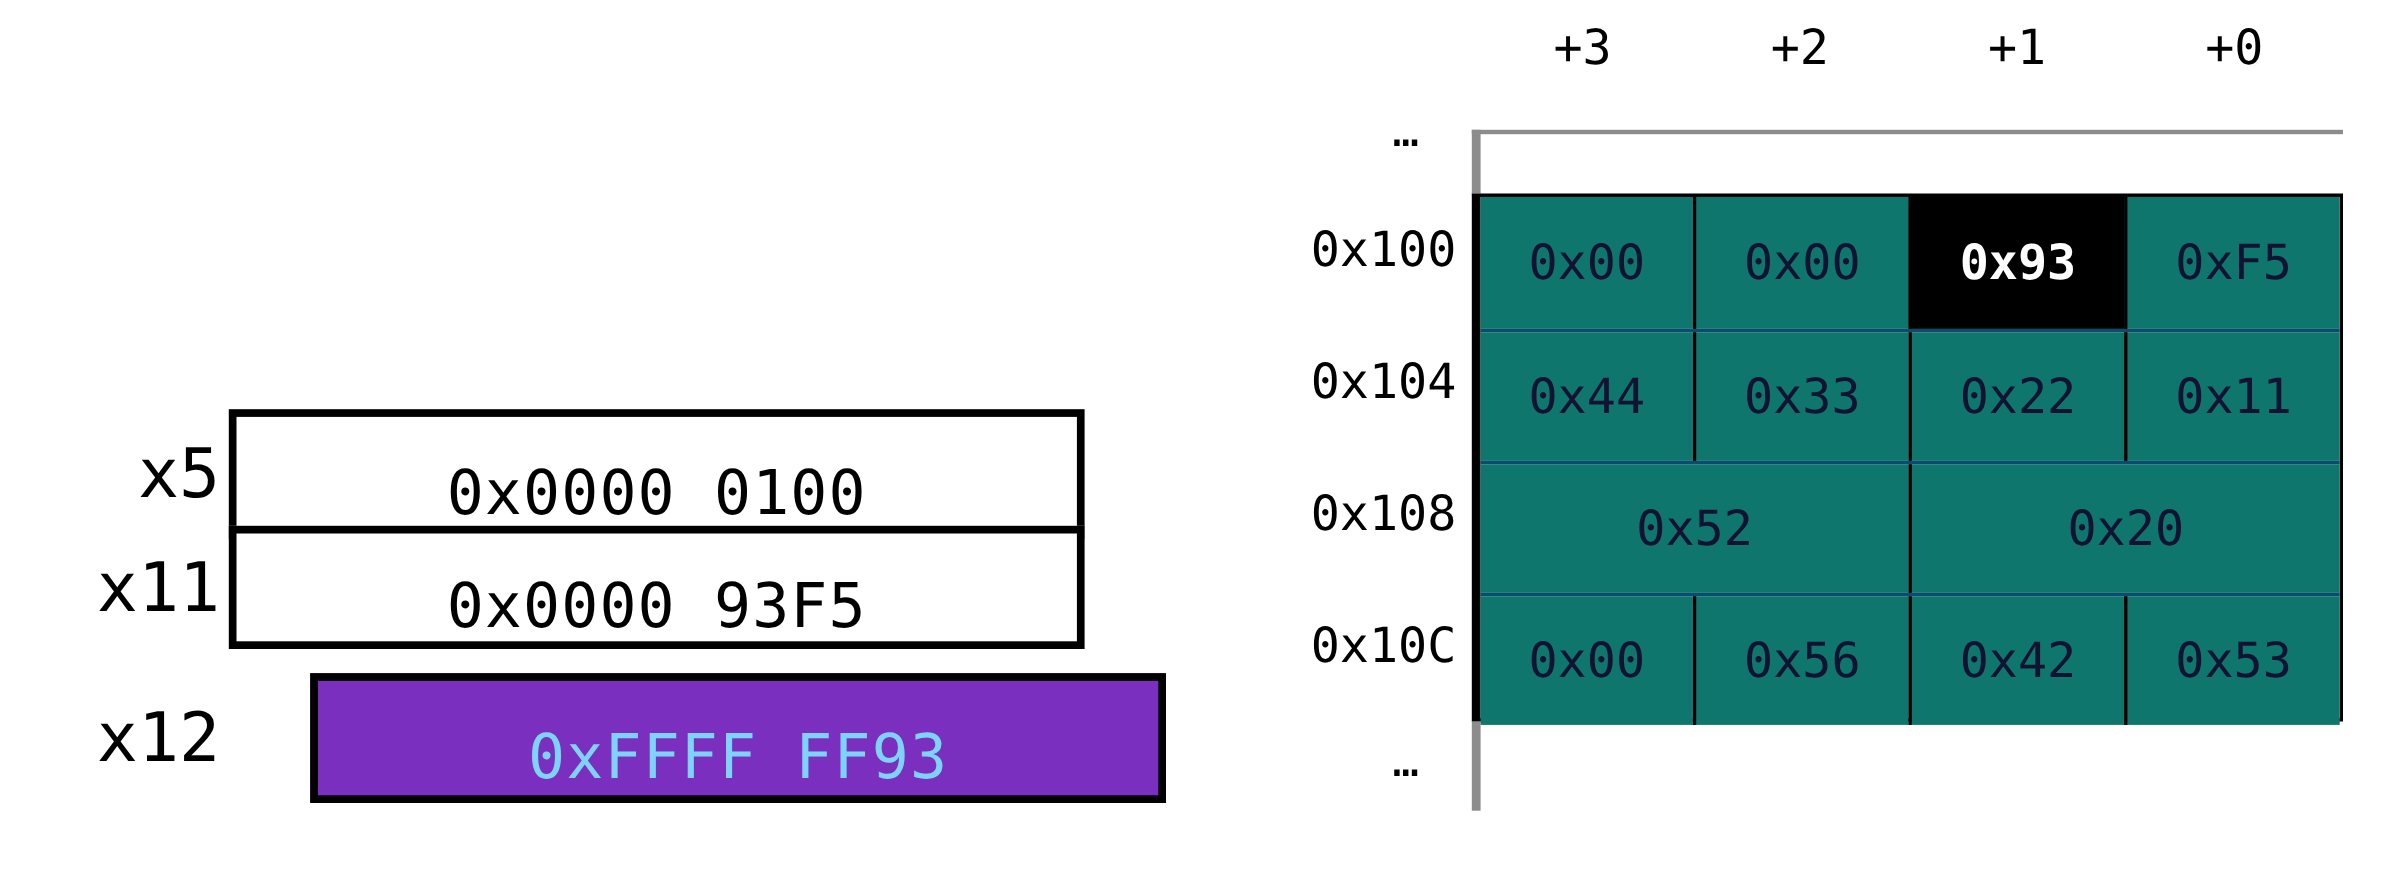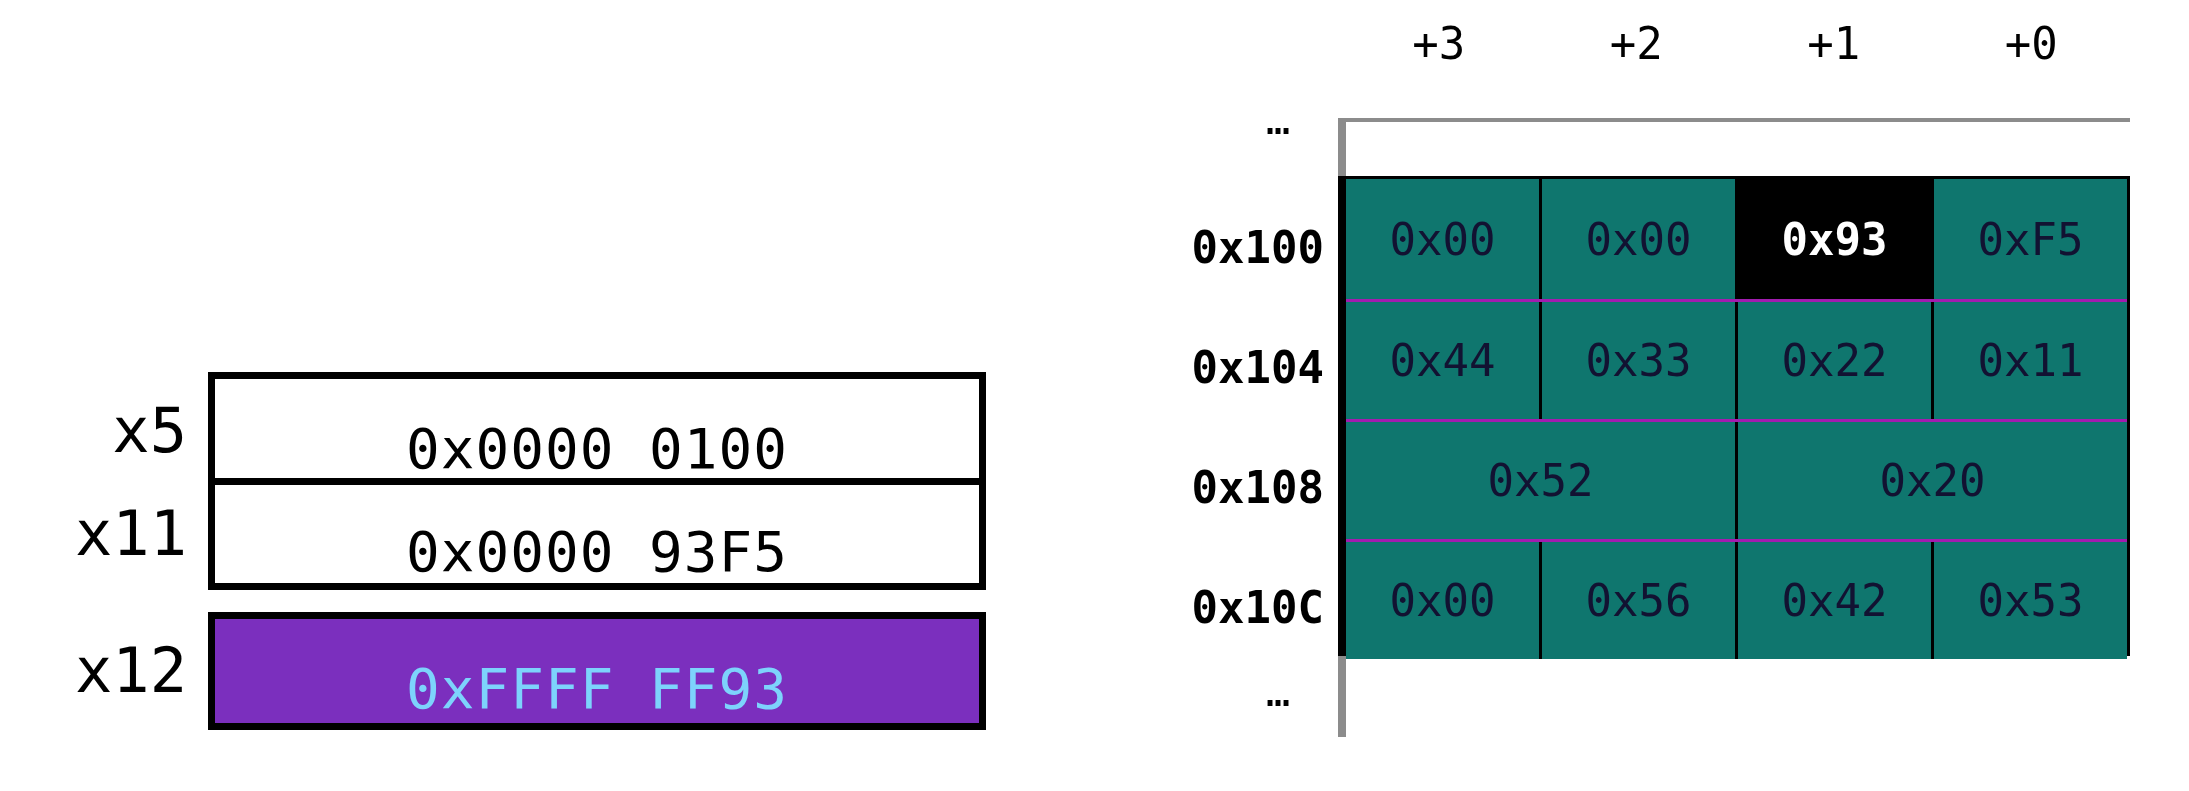--- a/index.html
+++ b/index.html
@@ -27,26 +27,26 @@
   }
   .reg-row {
     position: absolute;
     left: 0;
     width: 1060px;
     display: flex;
     align-items: center;
   }
   .reg-row.r0 { top: 0px;   height: 118px; }
   .reg-row.r1 { top: 106px; height: 112px; }
-  .reg-row.r2 { top: 240px; height: 118px; }
+  .reg-row.r2 { top: 240px; height: 118px; justify-content: space-between; }
 
   .reg-label {
     width: 208px;
     text-align: right;
-    padding-right: 21px;
+    padding-right: 8px;
     font-size: 62px;
     line-height: 1;
     color: #000000;
     letter-spacing: 0px;
     font-family: "DejaVu Sans Mono", "Liberation Mono", monospace;
   }
   .reg-box {
     width: 778px;
     height: 100%;
     border: 7px solid #000000;
@@ -124,24 +124,23 @@
     color: #000000;
     letter-spacing: 2px;
   }
   #ellipsis-top    { left: 20px; top: 100px; }
   #ellipsis-bottom { left: 20px; top: 672px; }
 
   
   #mem-rowlabels {
     position: absolute;
     left: 0px;
-    top: 188px;
+    top: 168px;
     width: 228px;
     height: 480px;
-    font-weight: bold;
   }
   .row-addr {
     height: 120px;
     line-height: 120px;
     text-align: right;
     font-size: 44px;
     color: #000000;
     padding-right: 4px;
   }
 
@@ -155,21 +154,21 @@
     border-left: 8px solid #000000;
     border-top: 3px solid #000000;
     border-right: 3px solid #000000;
     border-bottom: 3px solid #000000;
     background: #ffffff;
   }
   .mem-row {
     display: flex;
     height: 120px;
   }
-  .mem-row + .mem-row { border-top: 3px solid #a21caf; }
+  .mem-row + .mem-row { border-top: 3px solid #0c4a6e; }
   .mem-cell {
     flex: 1 1 0;
     display: flex;
     align-items: center;
     justify-content: center;
     font-size: 44px;
     color: #121232;
     background: #0f766e;
     letter-spacing: 0px;
   }

